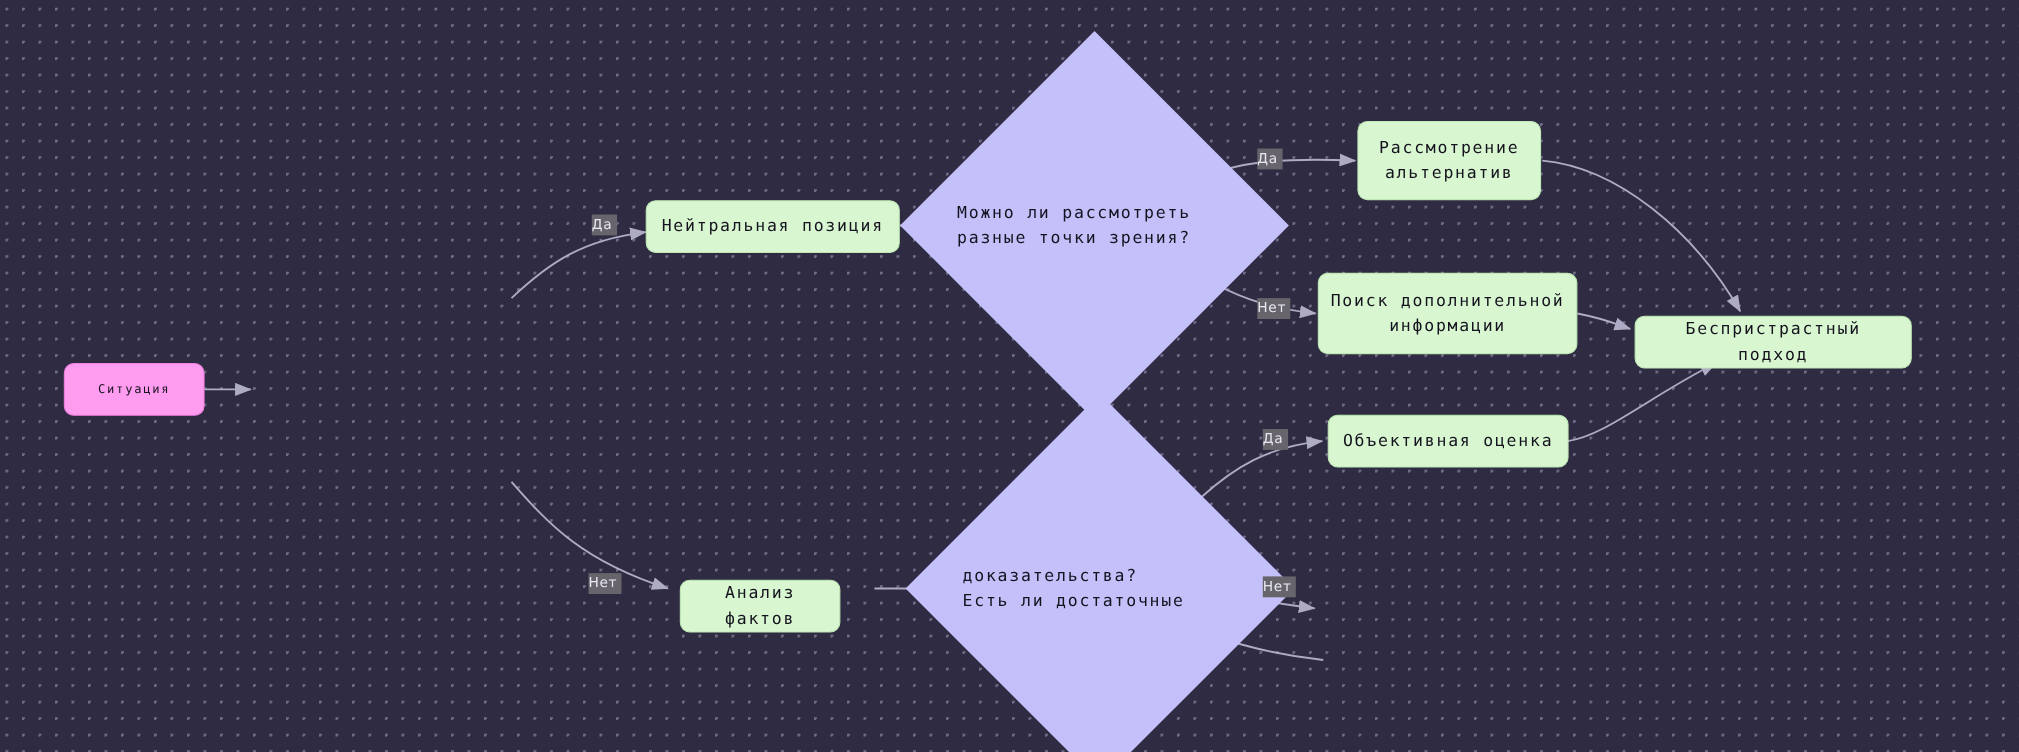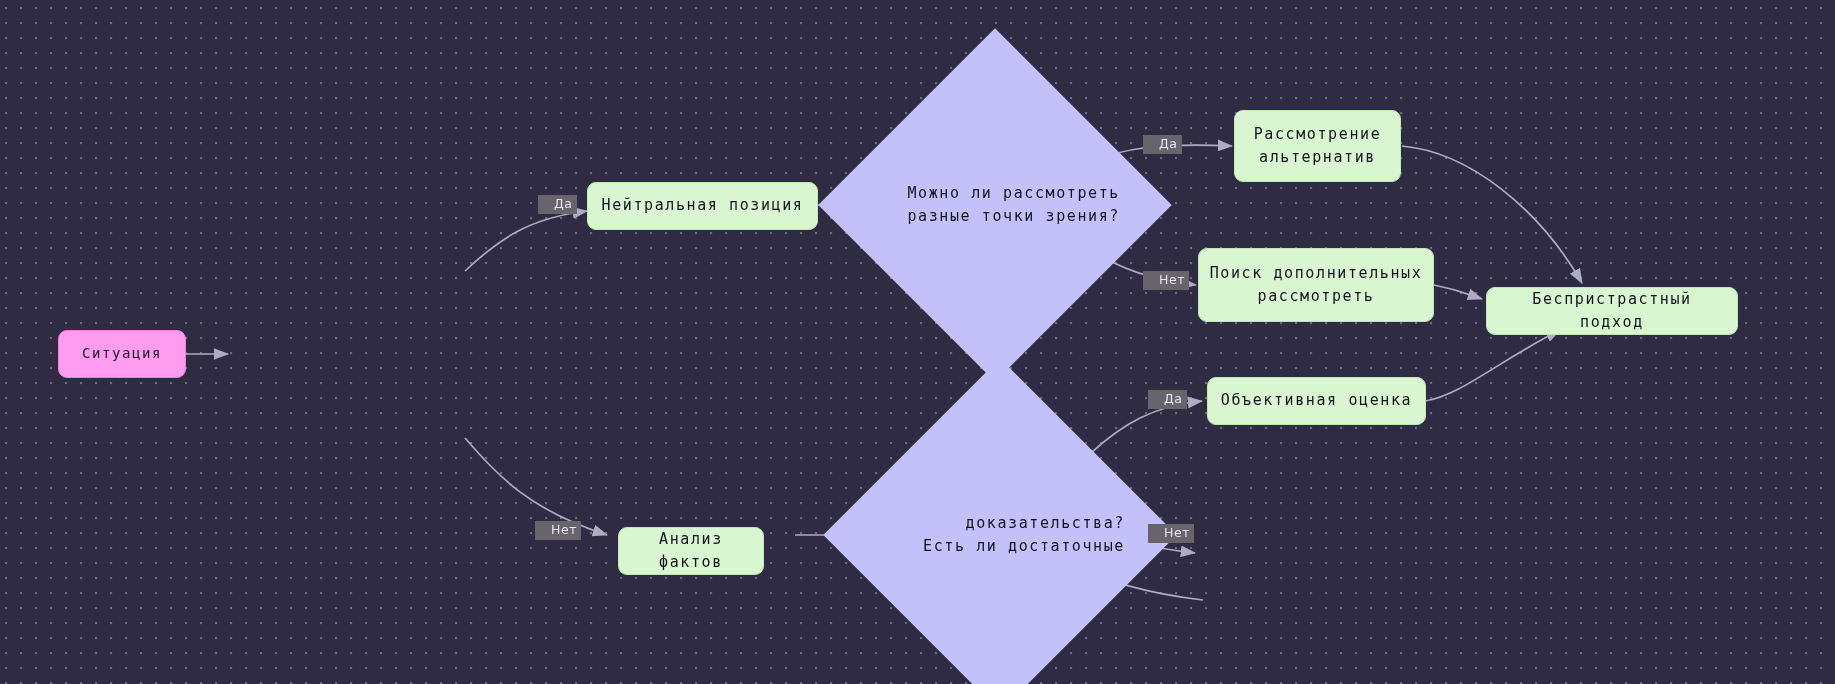--- a/index.html
+++ b/index.html
@@ -34,21 +34,21 @@
     justify-content: center;
     text-align: center;
     color: #15131f;
     letter-spacing: 1.6px;
     line-height: 1.55;
   }
   .node-start {
     background: #ff9cf0;
     border: 1px solid #f07fe0;
     border-radius: 9px;
-    font-size: 14px;
+    font-size: 11px;
   }
   .node-process {
     background: #d8f7d0;
     border: 1px solid #bfe8b5;
     border-radius: 9px;
     font-size: 15px;
     padding: 6px 10px;
   }
   .node-decision {
     background: transparent;
@@ -60,29 +60,29 @@
     left: 0; top: 0;
     width: 100%;
     height: 100%;
     background: #c3c0fa;
     transform: rotate(45deg);
   }
   .diamond-label {
     position: relative;
     z-index: 2;
     width: 145%;
-    text-align: right;
+    text-align: left;
   }
   .edge-label {
     position: absolute;
     background: #67656b;
     color: #e8e6f2;
     font-size: 12.5px;
     letter-spacing: 0.6px;
-    padding: 2px 4px 3px 16px;
+    padding: 2px 4px 3px 0;
     line-height: 1.1;
     font-family: "DejaVu Sans", "Liberation Sans", sans-serif;
     white-space: nowrap;
   }
 </style>
 </head>
 <body>
 
 <div id="canvas">
 
@@ -138,22 +138,22 @@
       <div>разные точки зрения?</div>
     </div>
   </div>
 
   <div class="node node-process" style="left:1234px; top:110px; width:167px; height:72px; flex-direction:column;">
     <div>Рассмотрение</div>
     <div>альтернатив</div>
   </div>
 
   <div class="node node-process" style="left:1198px; top:248px; width:236px; height:74px; flex-direction:column;">
-    <div>Поиск дополнительных</div>
-    <div>рассмотреть</div>
+    <div>Поиск дополнительной</div>
+    <div>информации</div>
   </div>
 
   <div class="node node-process" style="left:618px; top:527px; width:146px; height:48px;">
     <span>Анализ фактов</span>
   </div>
 
   <div class="node node-decision" style="left:875px; top:410px; width:250px; height:250px;">
     <div class="diamond-shape"></div>
     <div class="diamond-label">
       <div>доказательства?</div>

